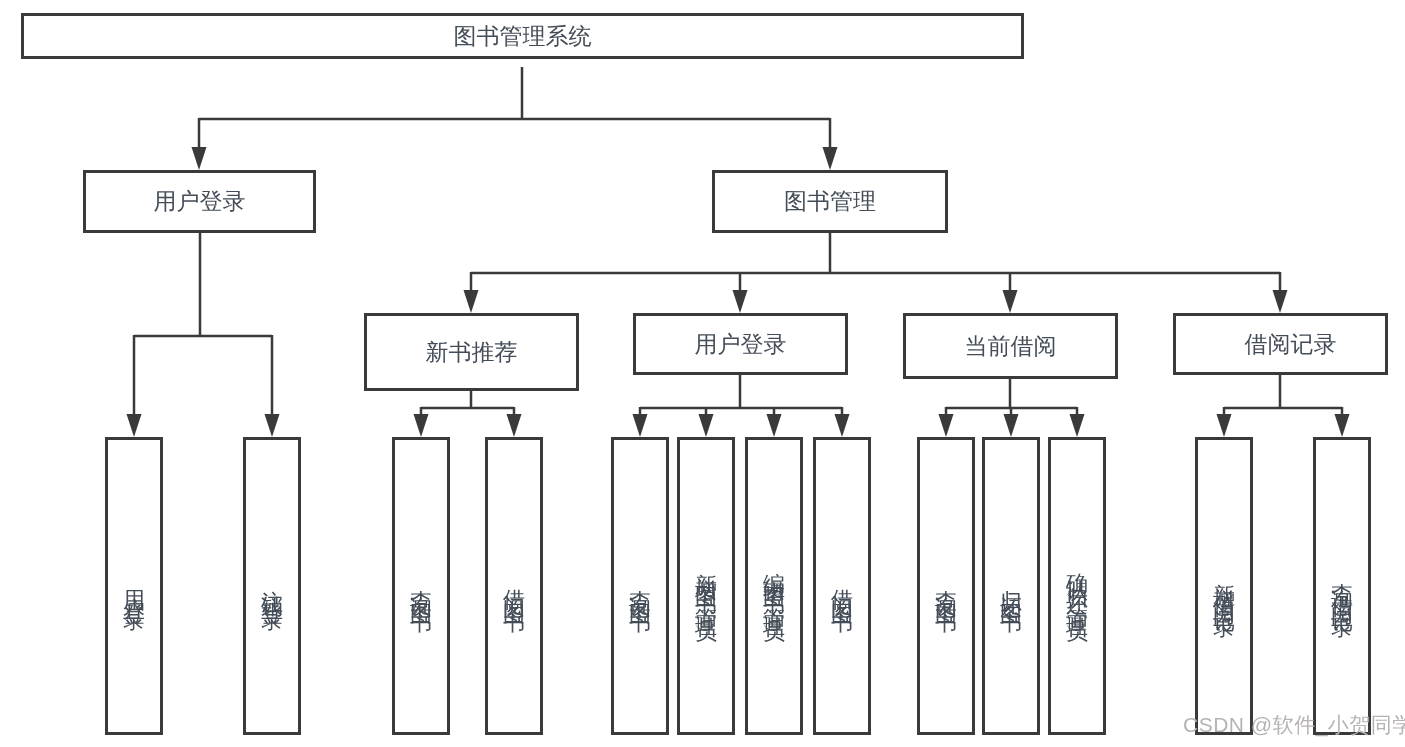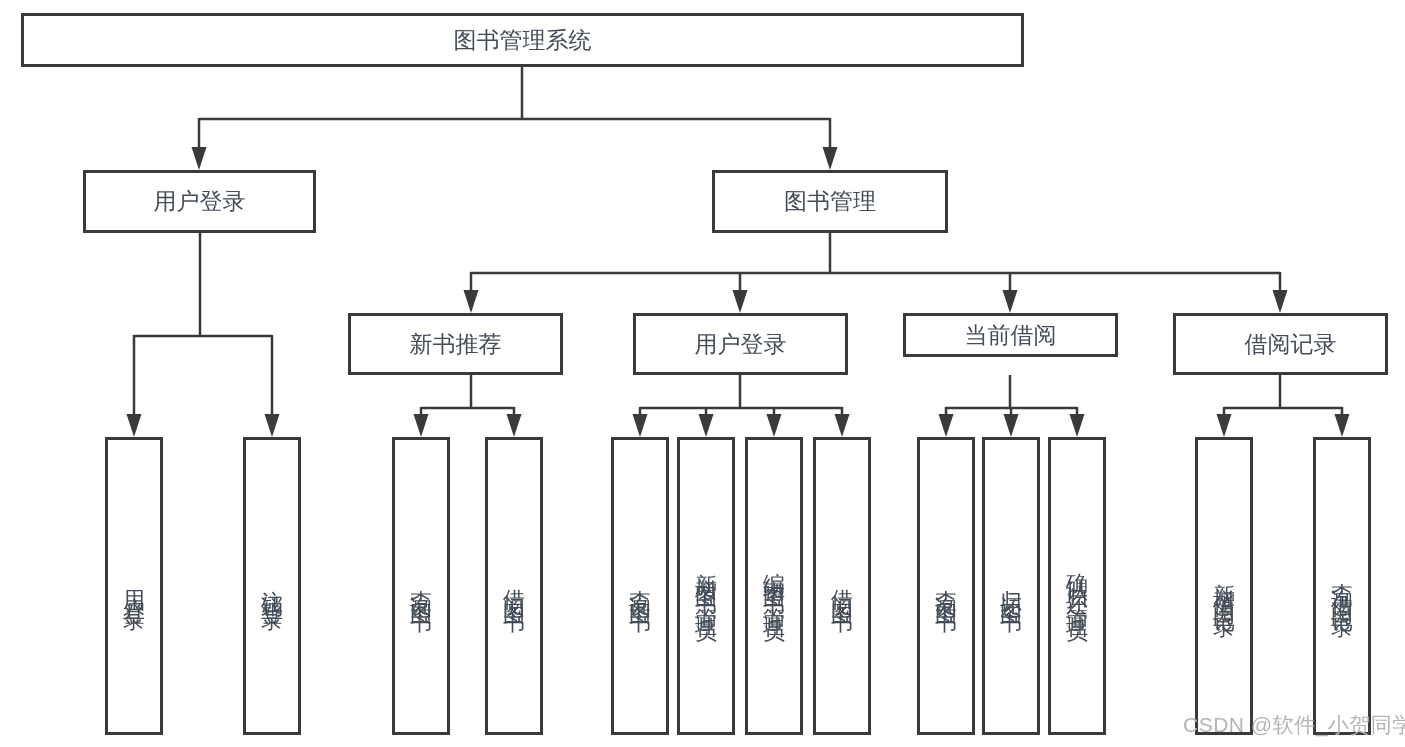--- a/index.html
+++ b/index.html
@@ -106,38 +106,38 @@
       <polygon points="766.5,414 781.5,414 774,437"></polygon>
       <polygon points="834.5,414 849.5,414 842,437"></polygon>
       <polygon points="938.5,414 953.5,414 946,437"></polygon>
       <polygon points="1003.5,414 1018.5,414 1011,437"></polygon>
       <polygon points="1069.5,414 1084.5,414 1077,437"></polygon>
       <polygon points="1216.5,414 1231.5,414 1224,437"></polygon>
       <polygon points="1334.5,414 1349.5,414 1342,437"></polygon>
     </g>
   </svg>
 
-  <div class="node" style="left:21px;top:13px;width:1003px;height:54px;">
+  <div class="node" style="left:21px;top:13px;width:1003px;height:46px;">
     <span>图书管理系统</span>
   </div>
 
   <div class="node" style="left:83px;top:170px;width:233px;height:63px;">
     <span>用户登录</span>
   </div>
   <div class="node" style="left:712px;top:170px;width:236px;height:63px;">
     <span>图书管理</span>
   </div>
 
-  <div class="node" style="left:348px;top:313px;width:215px;height:62px;">
+  <div class="node" style="left:364px;top:313px;width:215px;height:78px;">
     <span>新书推荐</span>
   </div>
   <div class="node" style="left:633px;top:313px;width:215px;height:62px;">
     <span>用户登录</span>
   </div>
-  <div class="node" style="left:903px;top:313px;width:215px;height:44px;">
+  <div class="node" style="left:903px;top:313px;width:215px;height:66px;">
     <span>当前借阅</span>
   </div>
   <div class="node" style="left:1173px;top:313px;width:215px;height:62px;padding-left:20px;">
     <span>借阅记录</span>
   </div>
 
   <div class="node leaf" style="left:105px;top:437px;width:58px;height:298px;">
     <span class="vtext">用户登录</span>
   </div>
   <div class="node leaf" style="left:243px;top:437px;width:58px;height:298px;">

